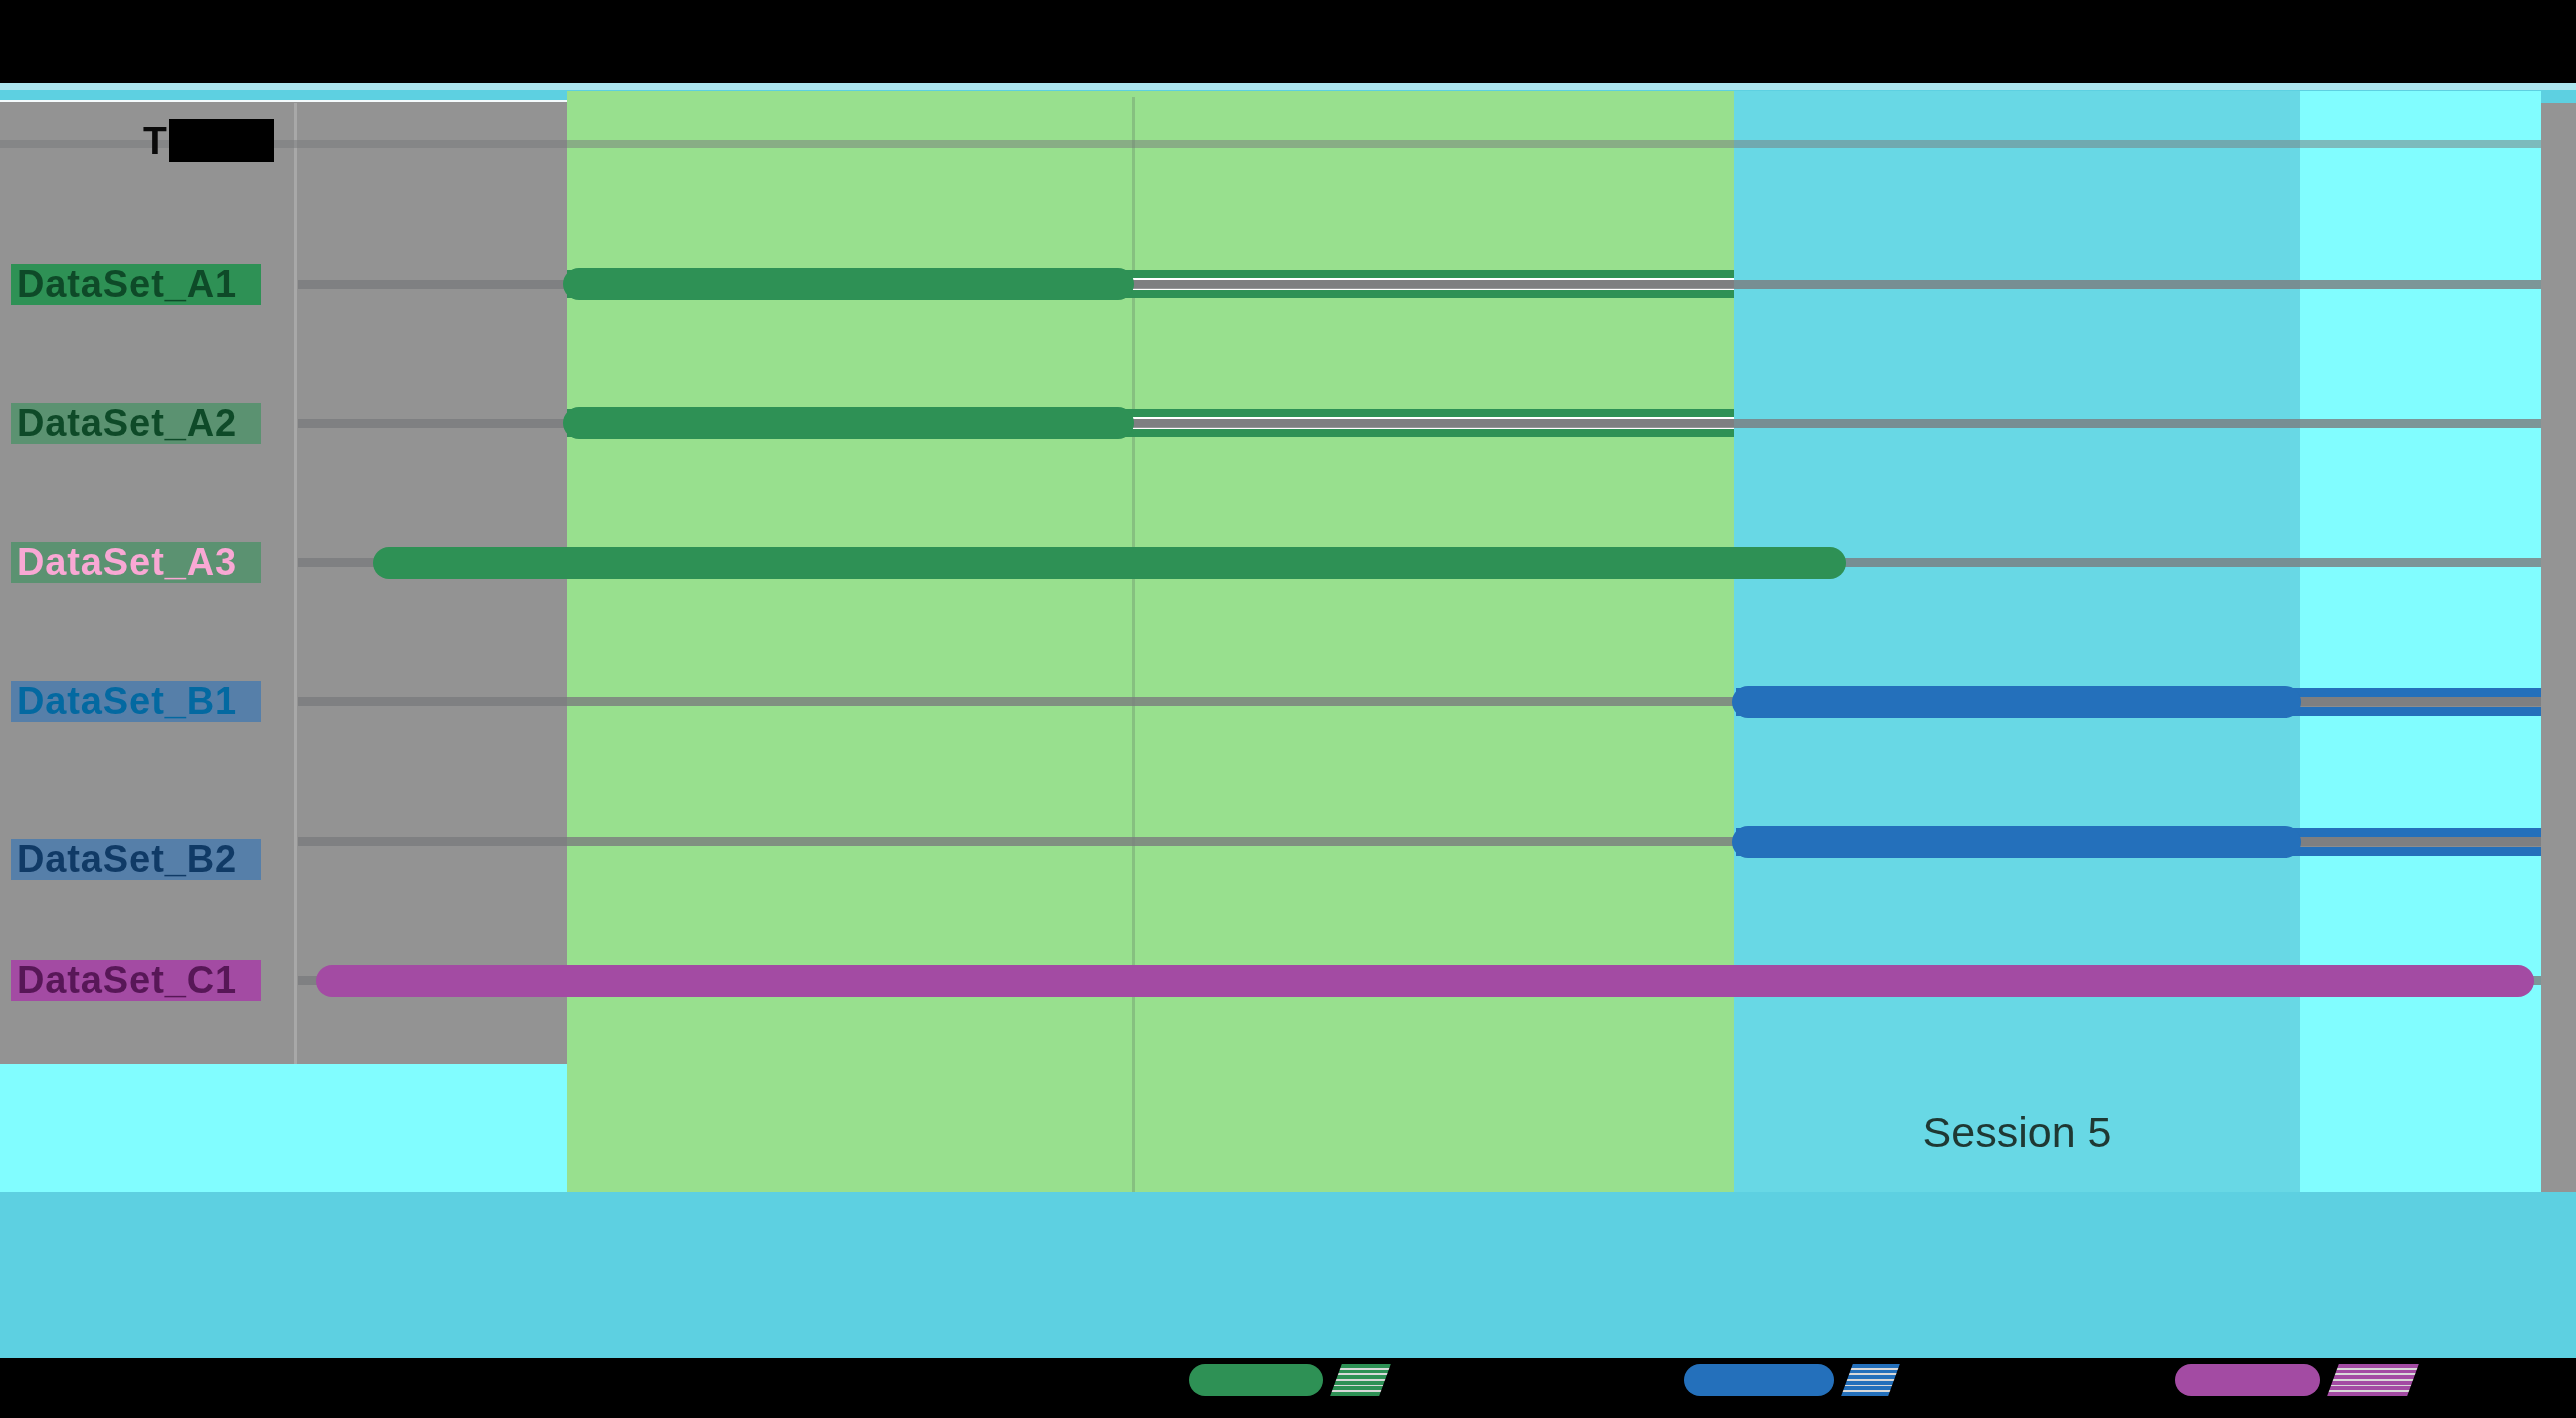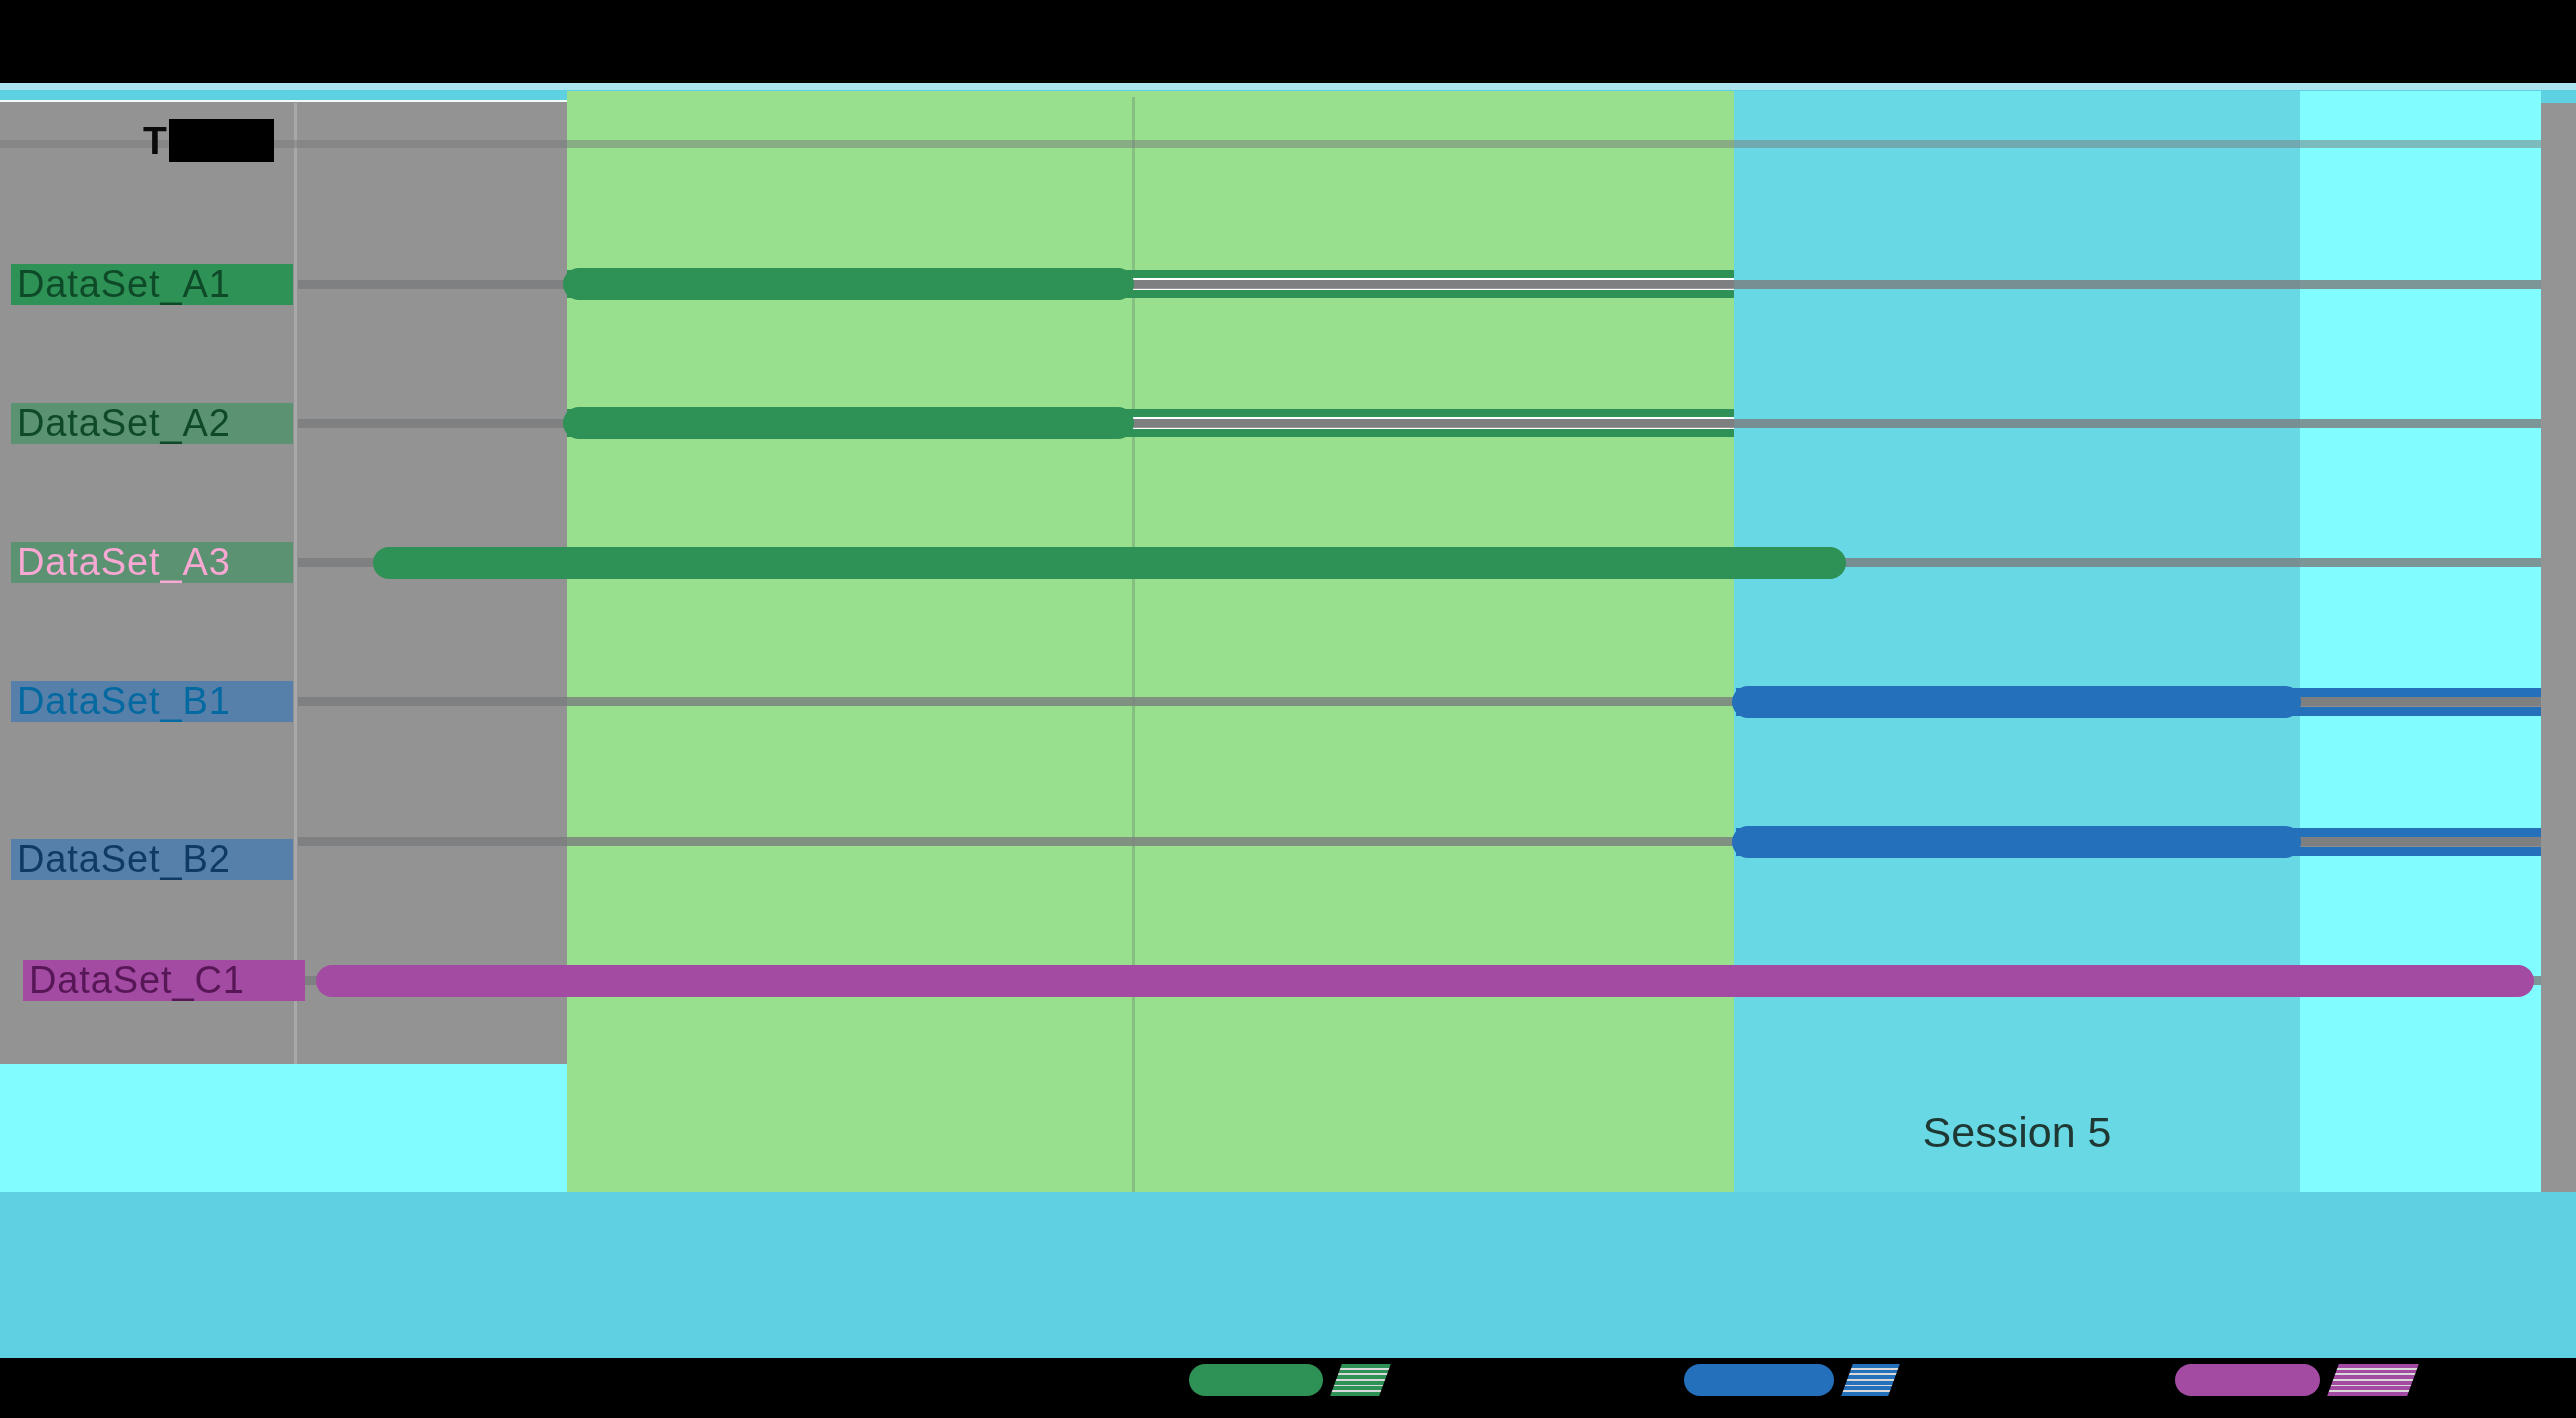--- a/index.html
+++ b/index.html
@@ -5,22 +5,22 @@
   html,body{margin:0;padding:0;background:#000;}
   #stage{position:relative;width:2576px;height:1419px;background:#000;overflow:hidden;
          font-family:"Liberation Sans", sans-serif;}
   .abs{position:absolute;}
   .band{position:absolute;top:91px;height:1101px;}
   .pill{position:absolute;border-radius:16px;height:32px;}
   .track{position:absolute;height:9.4px;background:rgba(122,124,126,0.8);}
   .strip{position:absolute;height:28px;}
   .strip.a{background:linear-gradient(180deg,#2E9155 0 8.4px,#ffffff 8.4px 10.3px,#8b8d8e 10.3px 18px,#ffffff 18px 20px,#2E9155 20px 28px);}
   .strip.b{background:linear-gradient(180deg,#2470BB 0 9.4px,#8b8d8e 9.4px 19px,#2470BB 19px 28px);}
-  .rowlabel{position:absolute;left:11.3px;width:282px;height:41px;line-height:41px;
-            font-weight:normal;font-size:38px;letter-spacing:0.9px;padding-left:5.6px;box-sizing:border-box;
+  .rowlabel{position:absolute;left:11.3px;width:250px;height:41px;line-height:41px;
+            font-weight:bold;font-size:38px;letter-spacing:0.9px;padding-left:5.6px;box-sizing:border-box;
             white-space:nowrap;overflow:hidden;}
   .session-label{position:absolute;top:1104px;height:56px;display:flex;align-items:center;justify-content:center;
                  font-size:43px;color:#1F3833;}
   .legend-group{position:absolute;top:1364px;height:32px;display:flex;align-items:center;}
   .legend-pill{height:32px;border-radius:16px;}
   .legend-slash{height:32px;margin-left:13px;transform:skewX(-20deg);}
   .redaction{background:#000;}
   .hline{position:absolute;}
 </style>
 </head>
@@ -63,21 +63,21 @@
       <div class="strip b" style="left: 1736px; width: 805px; top: 688px;"></div>
       <div class="track" style="left: 298px; width: 2243px; top: 697px;"></div>
       <div class="pill" style="left: 1732px; width: 569px; top: 686px; background: rgb(36, 112, 187);"></div>
       <div class="rowlabel" style="top: 681px; background: rgba(36, 112, 187, 0.55); color: #0369a1;">DataSet_B1</div>
       <div class="strip b" style="left: 1736px; width: 805px; top: 828px;"></div>
       <div class="track" style="left: 298px; width: 2243px; top: 837px;"></div>
       <div class="pill" style="left: 1732px; width: 569px; top: 826px; background: rgb(36, 112, 187);"></div>
       <div class="rowlabel" style="top: 839px; background: rgba(36, 112, 187, 0.55); color: rgb(16, 58, 102);">DataSet_B2</div>
       <div class="track" style="left: 298px; width: 2243px; top: 976px;"></div>
       <div class="pill" style="left: 316px; width: 2218px; top: 965px; background: rgb(163, 75, 163);"></div>
-      <div class="rowlabel" style="top: 960px; background: rgb(163, 75, 163); color: rgb(87, 23, 87); margin-left: 12px;">DataSet_C1</div>
+      <div class="rowlabel" style="top: 960px; background: rgb(163, 75, 163); color: rgb(87, 23, 87);">DataSet_C1</div>
     </div>
 
   <div class="abs" style="left:143px;top:118px;height:45px;display:flex;align-items:center;">
     <span style="font-size:39px;font-weight:bold;color:#0a0a0a;">T</span>
     <div class="redaction" style="width:105px;height:43px;margin-left:1.9px;"></div>
   </div>
 
   <div class="session-label" style="left:1734px;width:566px;">
     <span>Session 5</span>
   </div>

